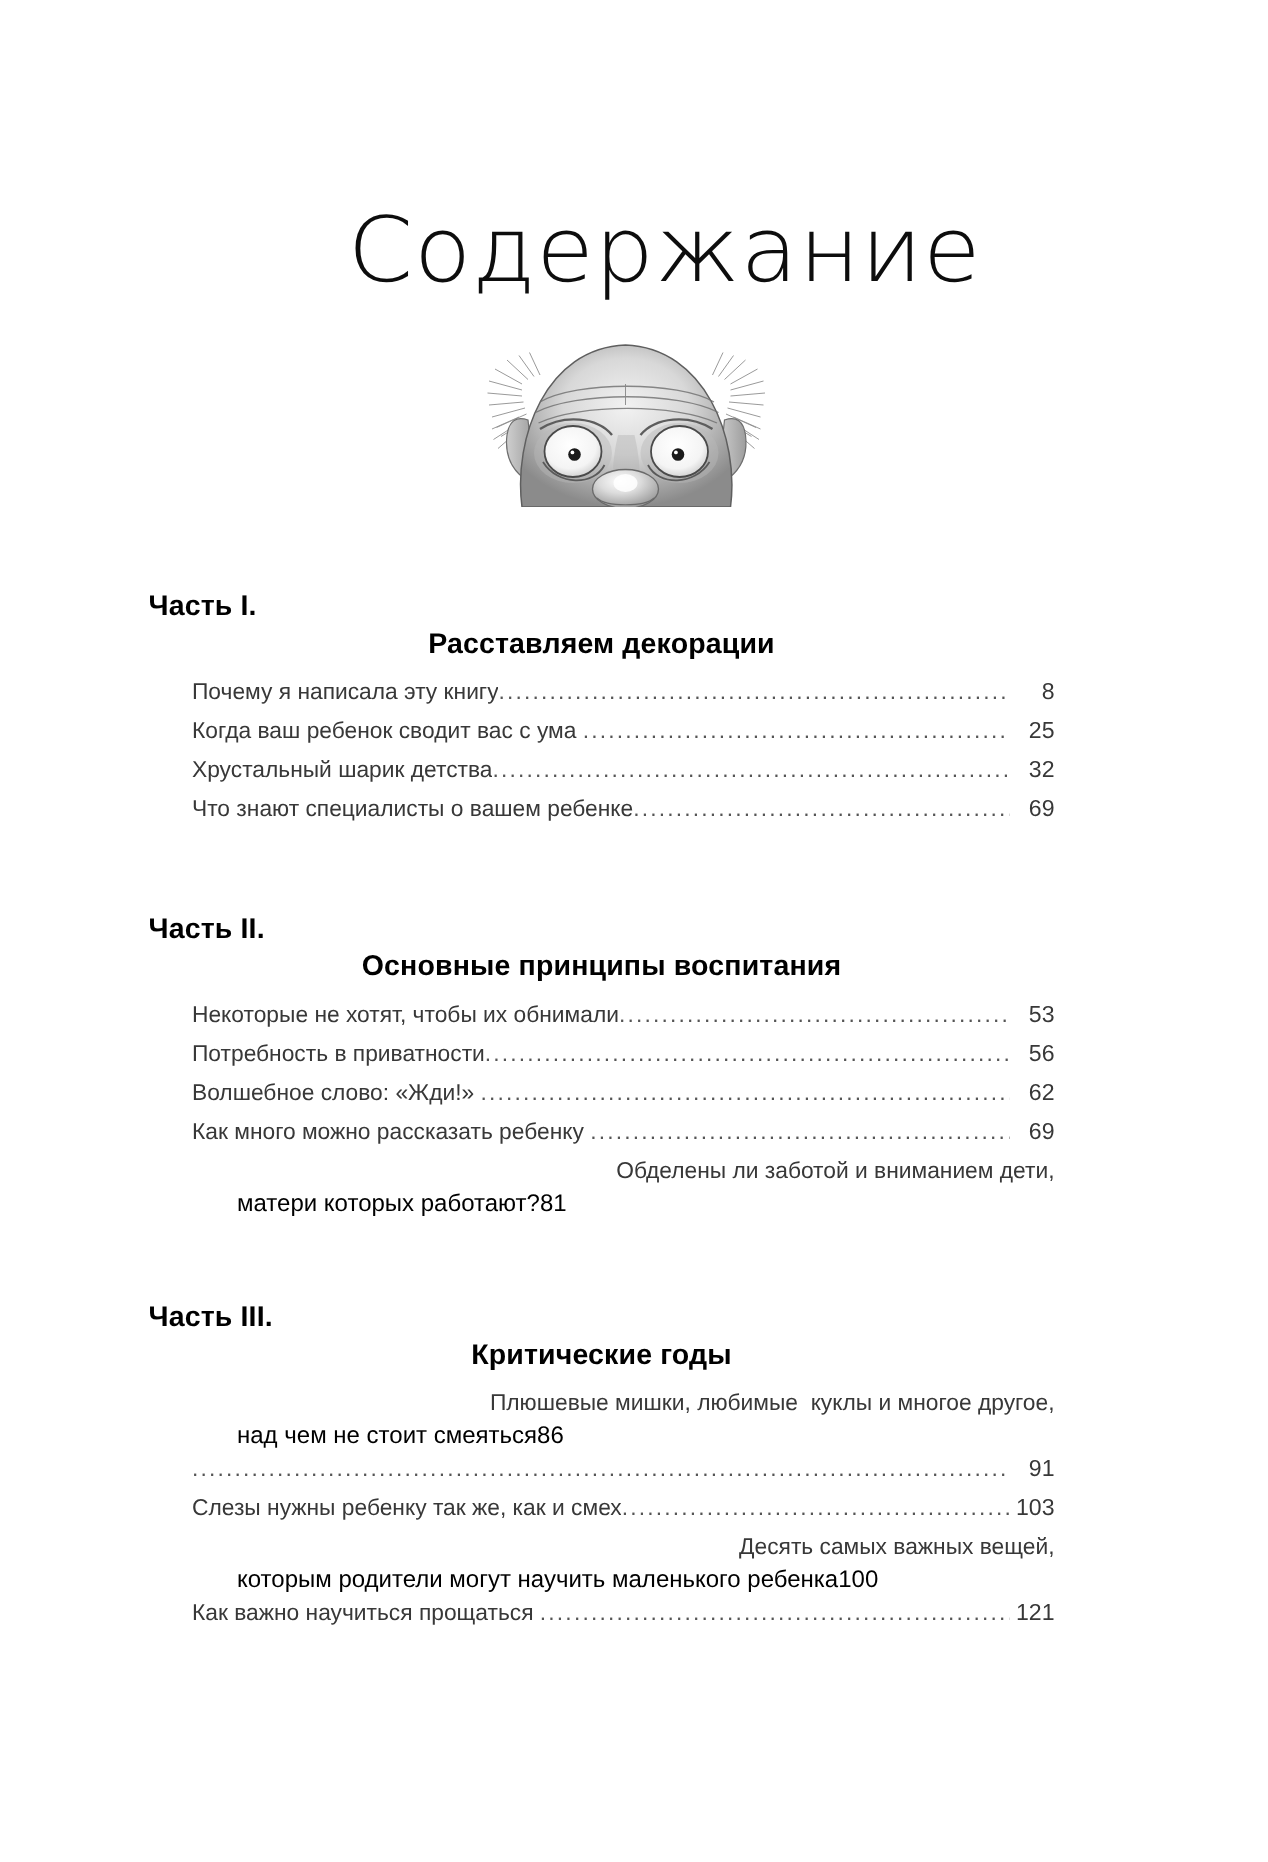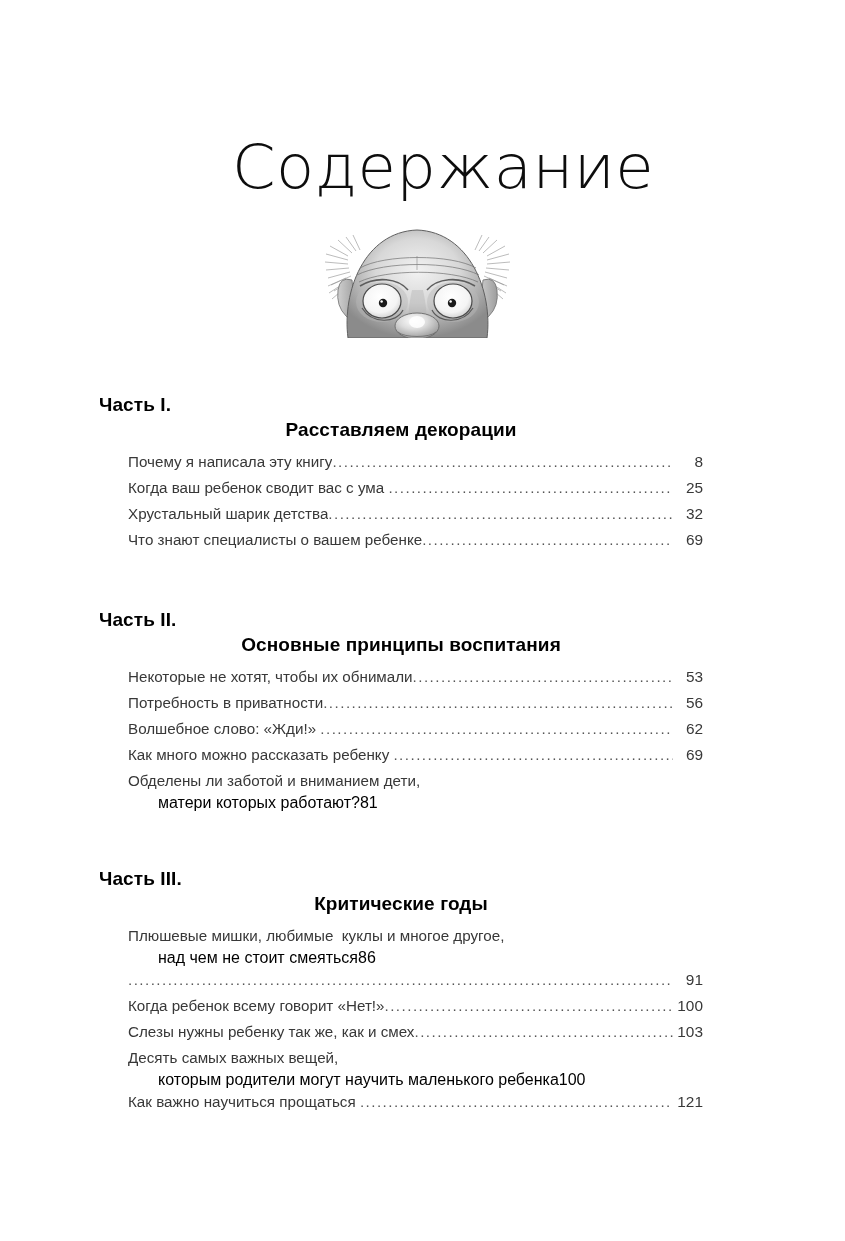--- a/index.html
+++ b/index.html
@@ -113,21 +113,21 @@
   .entry .page-num {
     flex: 0 0 auto;
     text-align: right;
     min-width: 30px;
     color: #383838;
     font-size: 15.4px;
     white-space: pre;
   }
 
   
-  .entry-multiline { display: block; }
+  .entry-multiline { display: block; text-align: right; }
   .entry-multiline .line-first {
     color: #383838;
     font-size: 15.2px;
     line-height: 26px;
     white-space: pre;
   }
   .entry-multiline .line-second {
     display: flex;
     align-items: flex-end;
     padding-left: 30px;
@@ -309,25 +309,20 @@
             <span class="leader"></span>
             <span class="page-num"> 86</span>
           </div>
         </div>
 
         <div class="entry">
           <span class="leader"></span>
           <span class="page-num"> 91</span>
         </div>
 
-        <div class="entry">
-          <span class="entry-text">Когда ребенок всему говорит «Нет!»</span>
-          <span class="leader"></span>
-          <span class="page-num">100</span>
-        </div>
 
         <div class="entry">
           <span class="entry-text">Слезы нужны ребенку так же, как и смех</span>
           <span class="leader"></span>
           <span class="page-num">103</span>
         </div>
 
         <div class="entry-multiline">
           <div class="line-first">Десять самых важных вещей,</div>
           <div class="line-second">

